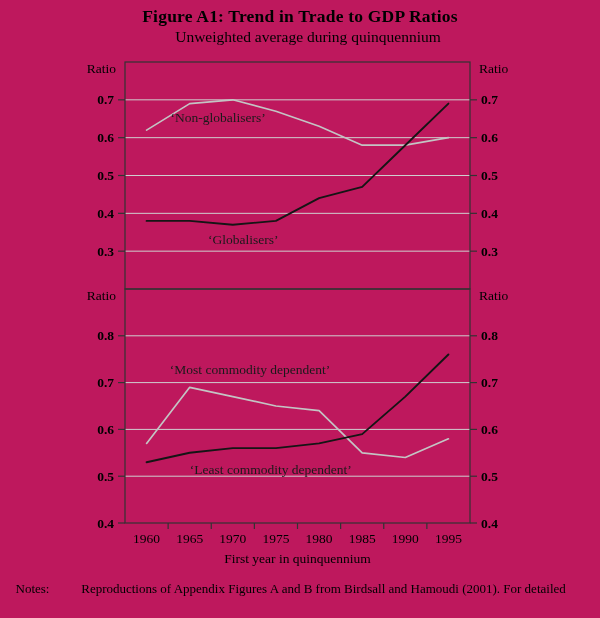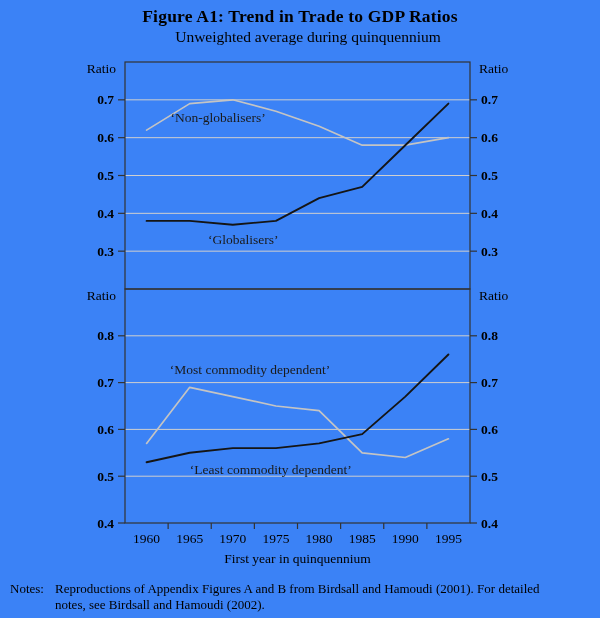--- a/index.html
+++ b/index.html
@@ -1,32 +1,32 @@
 <!DOCTYPE html>
 <html><head>
 <meta charset="utf-8">
 <style>
   html,body{margin:0;padding:0;background:#ffffff;}
   #page{
-    position:relative;width:600px;height:618px;background:#3b82f6;
+    position:relative;width:600px;height:618px;background:#be185d;
     font-family:"Liberation Serif","DejaVu Serif",serif;color:#000;
     overflow:hidden;
   }
   .fig-title{
     position:absolute;top:6px;left:0;width:600px;text-align:center;
     font-size:17.5px;font-weight:bold;letter-spacing:.2px;
   }
   .fig-subtitle{
     position:absolute;top:28px;left:8px;width:600px;text-align:center;
     font-size:15.5px;font-weight:normal;
   }
   #chart-svg{position:absolute;top:0;left:0;}
   .notes{
     position:absolute;left:10px;top:581px;width:582px;
-    display:flex;font-size:13px;line-height:16px;
+    display:flex;font-size:13px;line-height:16px;text-align:center;
   }
   .notes-label{width:45px;flex:0 0 45px;}
   .notes-text{flex:1;}
 </style>
 </head>
 <body>
 
 <div id="page">
   <div class="fig-title">Figure A1: Trend in Trade to GDP Ratios</div>
   <div class="fig-subtitle">Unweighted average during quinquennium</div>
@@ -110,16 +110,15 @@
       <text x="362.1875" y="543" text-anchor="middle" font-size="13.5px">1985</text>
       <text x="405.3125" y="543" text-anchor="middle" font-size="13.5px">1990</text>
       <text x="448.4375" y="543" text-anchor="middle" font-size="13.5px">1995</text>
       <text x="297.5" y="563" text-anchor="middle" font-size="13.5px">First year in quinquennium</text>
     </svg>
 
   <div class="notes">
     <div class="notes-label">Notes:</div>
     <div class="notes-text">
       <div>Reproductions of Appendix Figures A and B from Birdsall and Hamoudi (2001). For detailed</div>
-      <div>notes, see Birdsall and Hamoudi (2002).</div>
     </div>
   </div>
 </div>
 
 </body></html>

